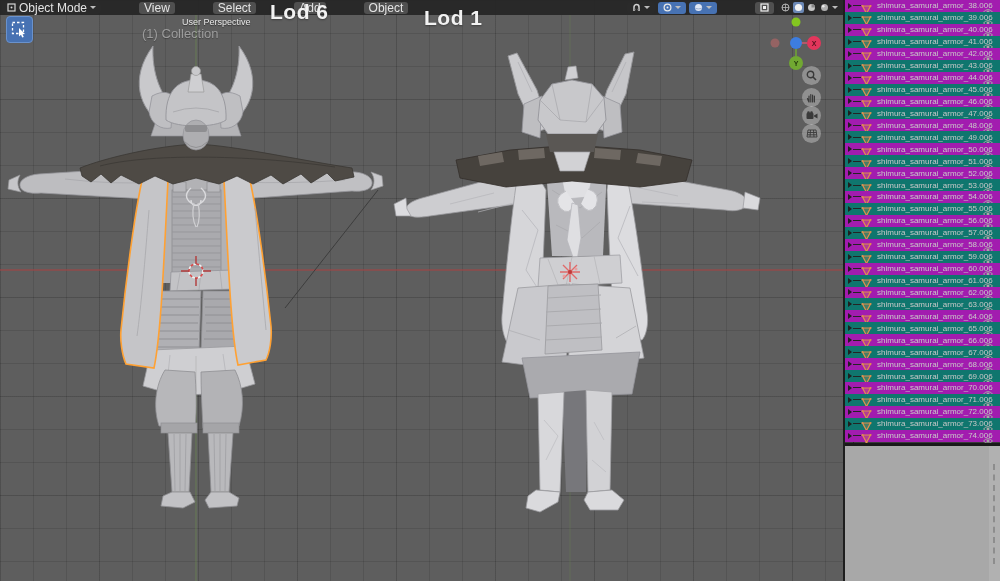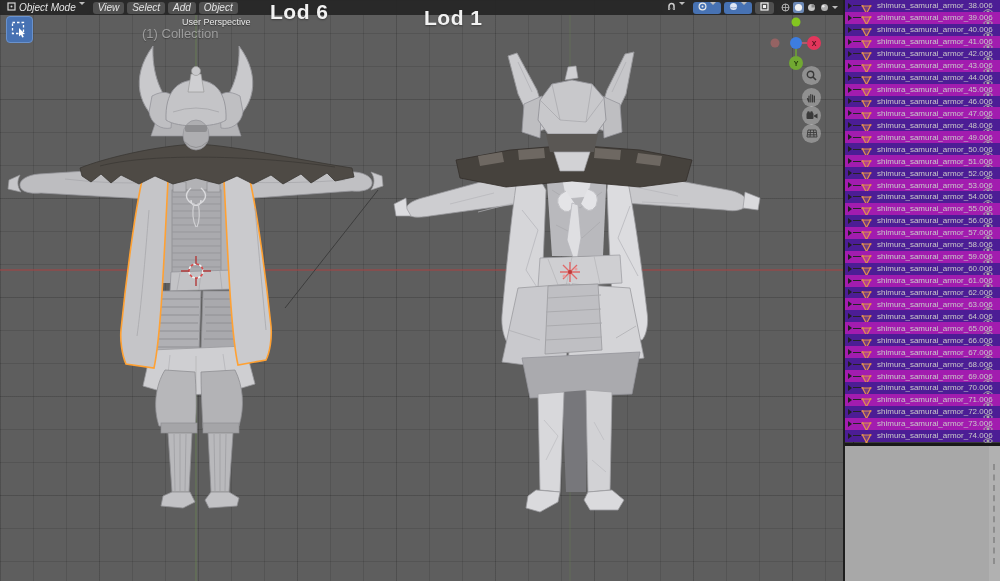--- a/index.html
+++ b/index.html
@@ -12,24 +12,24 @@
       repeating-linear-gradient(to right, rgba(0,0,0,0.11) 0 1px, transparent 1px 33px),
       repeating-linear-gradient(to bottom, rgba(0,0,0,0.11) 0 1px, transparent 1px 33px),
       repeating-linear-gradient(to right, rgba(0,0,0,0.06) 0 1px, transparent 1px 99px),
       repeating-linear-gradient(to bottom, rgba(0,0,0,0.06) 0 1px, transparent 1px 99px);
   }
   #axes-overlay{position:absolute;left:0;top:0;width:843px;height:581px;pointer-events:none;}
 
   
   #vp-header{position:absolute;left:0;top:0;width:843px;height:15px;
     background:rgba(38,38,38,0.93);display:flex;align-items:center;gap:3px;padding:0 2px;box-sizing:border-box;}
-  .pill{height:12px;border-radius:3px;display:flex;align-items:flex-start;gap:3px;padding:0 5px;
-        font-size:10px;color:#e4e4e4;font-style:italic;}
+  .pill{height:12px;border-radius:3px;display:flex;align-items:center;gap:3px;padding:0 5px;
+        font-size:12px;color:#e4e4e4;}
   .pill.dark{background:#2a2a2a;}
-  .pill.btn{background:#505050;}
+  .pill.btn{background:#505050;margin-left:35px;}
   .pill.blue{background:#4772b3;}
   .caret{width:0;height:0;border-left:3px solid transparent;border-right:3px solid transparent;
          border-top:3.5px solid #bdbdbd;display:inline-block;}
   .hdr-spacer{flex:1;}
   .icon-sq{display:inline-flex;align-items:center;}
   .shade-group{height:12px;border-radius:3px;background:#2a2a2a;display:flex;align-items:center;padding:0 3px;gap:2px;}
   .shade-item{width:11px;height:11px;border-radius:2px;display:flex;align-items:center;justify-content:center;}
   .shade-item.active{background:#6b88b5;}
 
   
@@ -54,21 +54,21 @@
   
   .model{position:absolute;}
   #model-lod6{left:5px;top:40px;}
   #model-lod1{left:390px;top:40px;}
 
   
   #right-sep{position:absolute;left:843px;top:0;width:2px;height:581px;background:#1e1e1e;}
   #outliner{position:absolute;left:845px;top:0;width:155px;height:443px;background:#3a3a3a;overflow:hidden;}
   #outliner .treeline{position:absolute;left:8px;top:0;width:1px;height:443px;background:#242424;}
   .ol-row{position:relative;height:11.95px;display:flex;align-items:center;}
-  .ol-row.even{background:#4c1d95;text-align:center;} .ol-row.odd{background:#a21caf;text-decoration:underline;}
+  .ol-row.even{background:#a21caf;text-align:center;} .ol-row.odd{background:#0f766e;text-decoration:underline;}
   .ol-arrow{position:absolute;left:3px;width:0;height:0;border-top:3px solid transparent;
     border-bottom:3px solid transparent;border-left:4px solid #1f1f1f;}
   .ol-dash{position:absolute;left:8px;width:8px;height:1px;background:#242424;}
   .ol-icon{position:absolute;left:16px;top:0.5px;}
   .ol-label{position:absolute;left:32px;font-size:8px;color:#c9c9c9;white-space:nowrap;}
   .ol-eye{position:absolute;left:138px;top:1.5px;}
 
   #outliner-bottom-sep{position:absolute;left:845px;top:443px;width:155px;height:3px;background:#191919;}
   #properties-panel{position:absolute;left:845px;top:446px;width:155px;height:135px;background:#a8a8a8;}
   #properties-strip{position:absolute;left:144px;top:0;width:11px;height:135px;background:#b1b1b1;}

